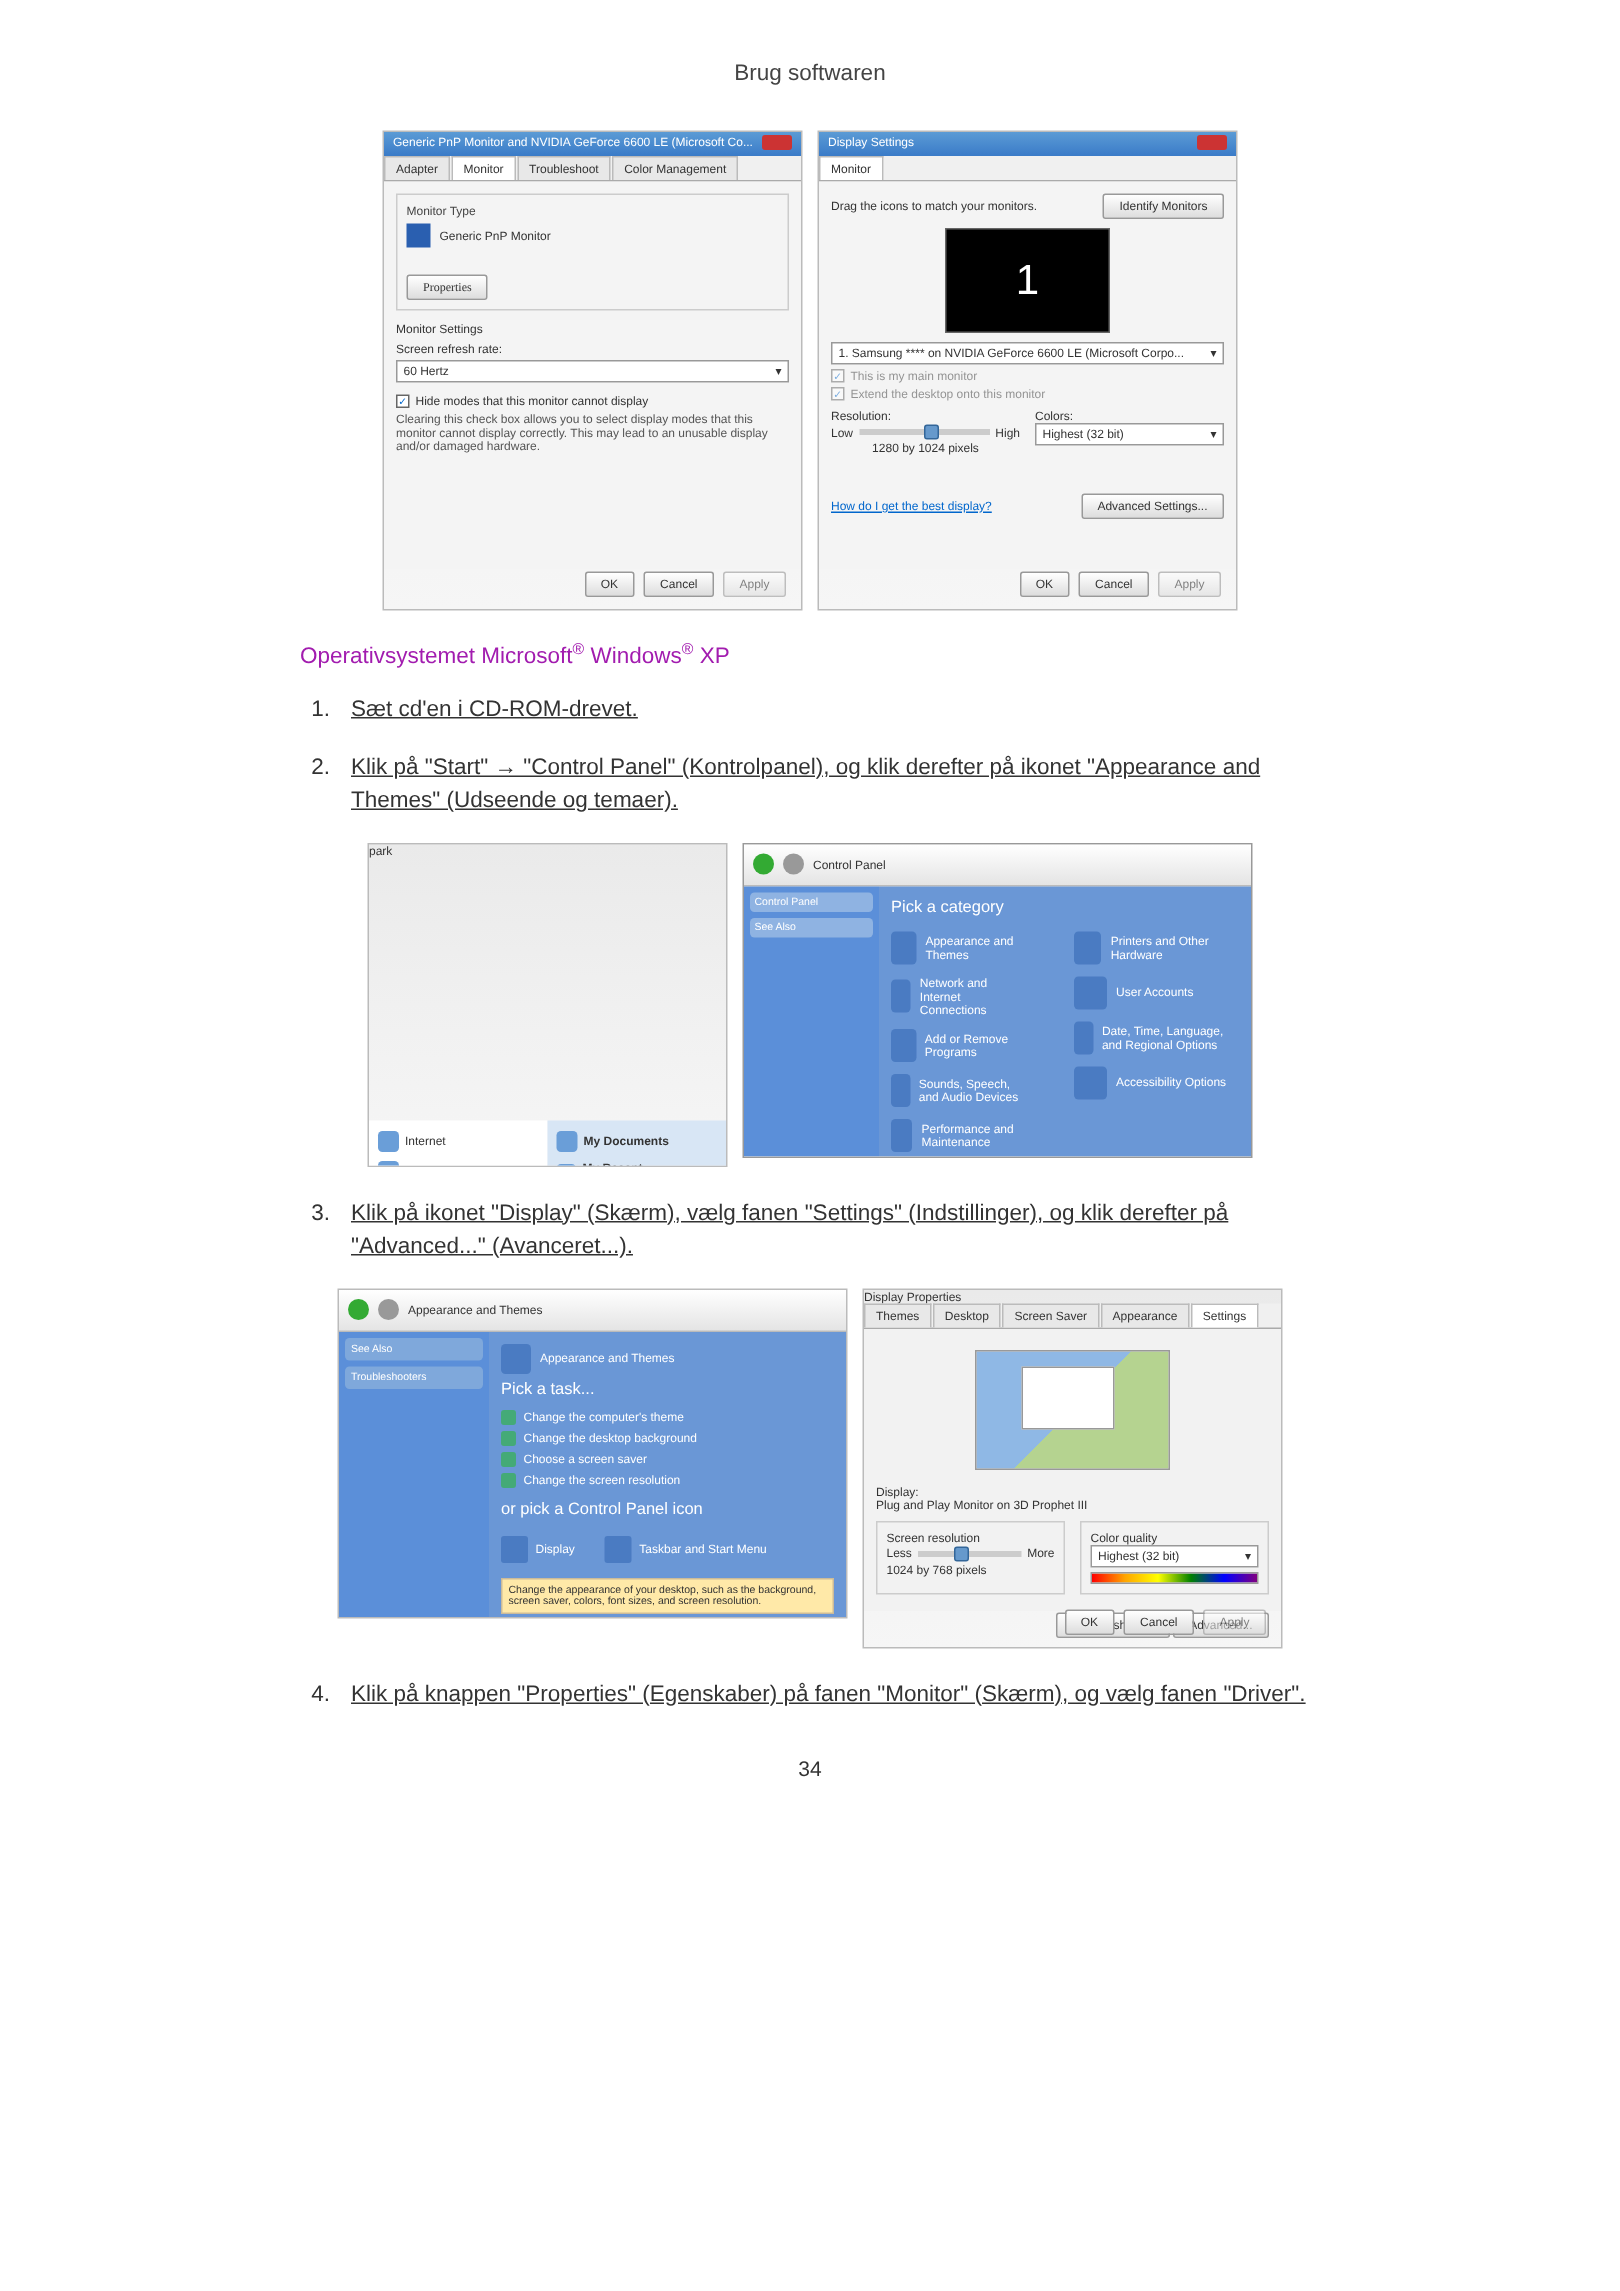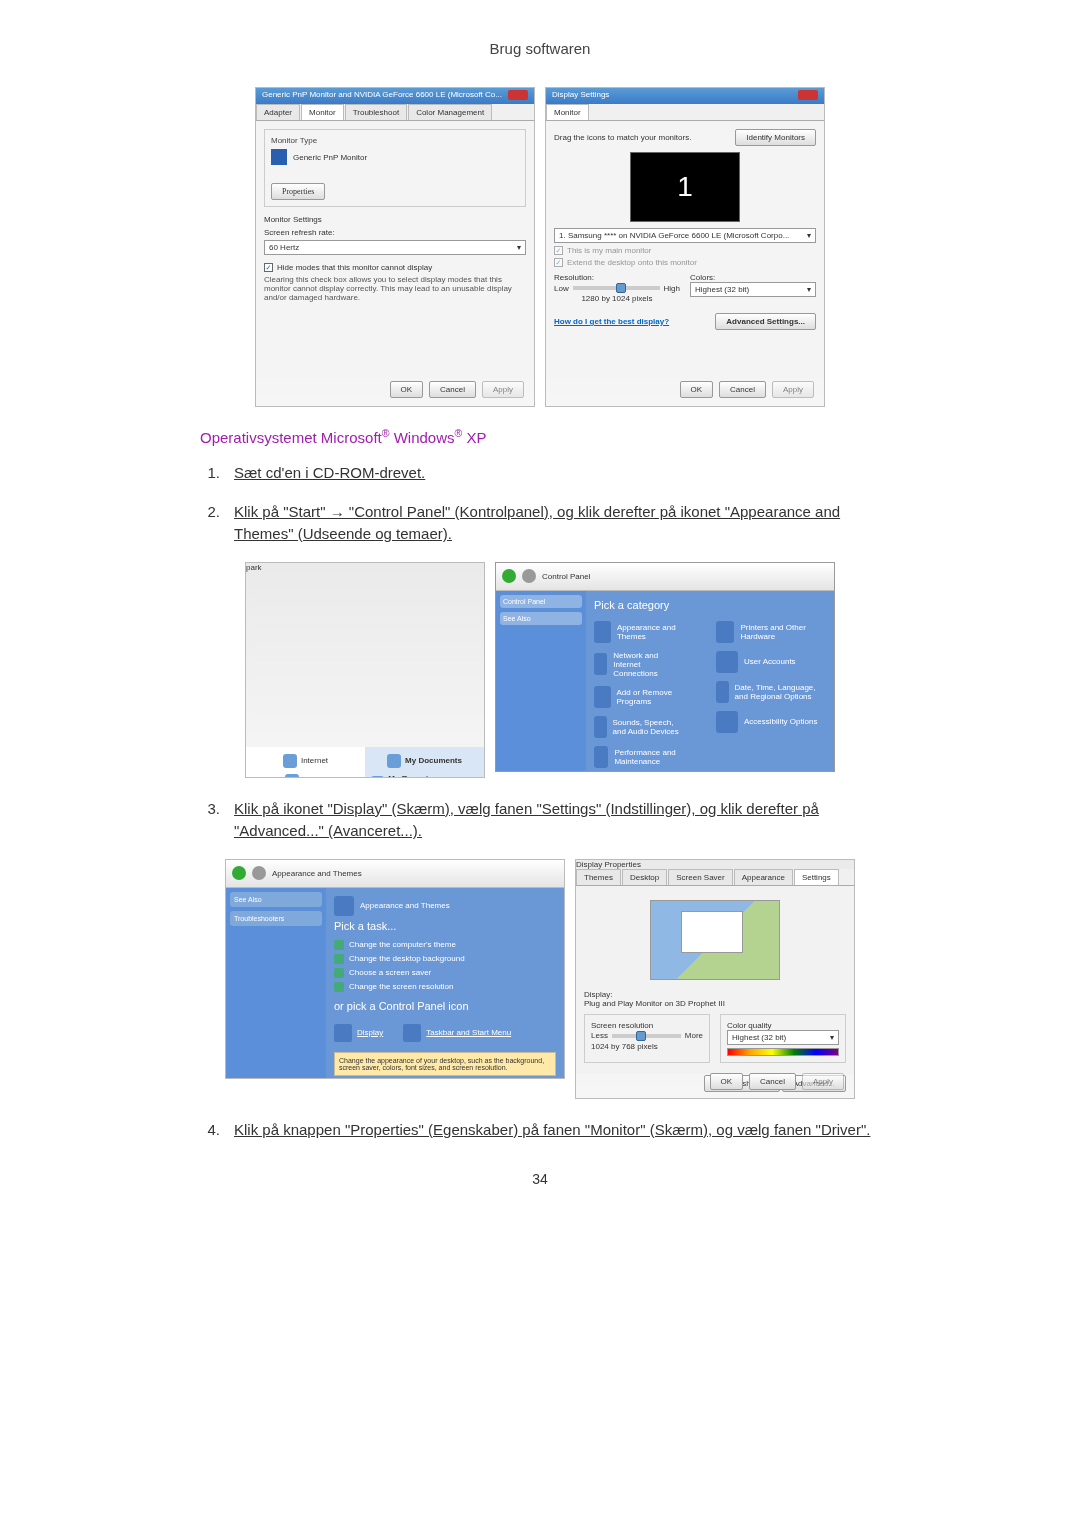--- a/index.html
+++ b/index.html
@@ -68,21 +68,21 @@
   .monitor-preview { width:110px; height:70px; margin:6px auto; background:#000; border:1px solid #666; display:flex; align-items:center; justify-content:center; color:#fff; font-size:28px;}
   .checkbox { display:flex; gap:4px; align-items:flex-start; margin:3px 0; font-size:8px;}
   .checkbox .box { width:9px; height:9px; border:1px solid #666; background:#fff; flex-shrink:0; display:flex; align-items:center; justify-content:center; font-size:7px; color:#06c;}
   .link { color:#0066cc; text-decoration:underline;}
 
   
   .ss-start { width:240px; height:216px; }
   .startmenu { display:flex; height:calc(100% - 30px); }
   .startmenu .left { width:50%; background:#fff; padding:4px; }
   .startmenu .right { width:50%; background:#d8e6f5; padding:4px; }
-  .startmenu .item { display:flex; align-items:center; gap:4px; padding:3px 2px; font-size:8px;justify-content:center;}
+  .startmenu .item { display:flex; align-items:center; gap:4px; padding:3px 2px; font-size:8px;}
   .startmenu .item .icon { width:14px; height:14px; background:#6a9ed8; border-radius:3px;}
 
   
   .ss-cpcat { width:340px; height:210px; border:1px solid #999;}
   .cp-toolbar { background:linear-gradient(#fff,#e4e4e4); height:28px; border-bottom:1px solid #bbb; display:flex; align-items:center; gap:6px; padding:0 6px; font-size:8px;}
   .cp-toolbar .circle { width:14px; height:14px; border-radius:50%; background:#3a3;}
   .cp-toolbar .circle.r { background:#c33;}
   .cp-main { display:flex; height:calc(100% - 28px);}
   .cp-side { width:90px; background:#5b8fd9; padding:4px; color:#fff; font-size:7px;}
   .cp-side .box2 { background:#8fb3e2; border-radius:3px; padding:3px; margin-bottom:4px;}
@@ -206,21 +206,21 @@
             </div>
             <div style="text-align:center;">1280 by 1024 pixels</div>
           </div>
           <div class="dp-half">
             <div>Colors:</div>
             <div class="dropdown">
                 <span>Highest (32 bit)</span>
               </div>
           </div>
         </div>
-        <div style="display:flex;justify-content:space-between;align-items:center;margin-top:10px;font-weight:bold;">
+        <div style="display:flex;justify-content:space-between;align-items:center;margin-top:26px;">
           <span class="link">How do I get the best display?</span>
           <span class="btn">Advanced Settings...</span>
         </div>
       </div>
       <div class="btn-row">
         <span class="btn">OK</span>
         <span class="btn">Cancel</span>
         <span class="btn" style="opacity:.6;">Apply</span>
       </div>
     </div>
@@ -359,21 +359,21 @@
             </div>
           <div class="task">
               <div class="ti"></div>
               <span>Choose a screen saver</span>
             </div>
           <div class="task">
               <div class="ti"></div>
               <span>Change the screen resolution</span>
             </div>
           <h4 style="margin-top:8px;">or pick a Control Panel icon</h4>
-          <div style="display:flex;gap:20px;text-decoration:underline;">
+          <div style="display:flex;gap:20px;">
             <div class="cplink">
                 <div class="ci2"></div>
                 <span>Display</span>
               </div>
             <div class="cplink">
                 <div class="ci2"></div>
                 <span>Taskbar and Start Menu</span>
               </div>
           </div>
           <div style="background:#ffe9a8;color:#333;padding:4px;font-size:7px;margin-top:6px;border:1px solid #cb9;">Change the appearance of your desktop, such as the background, screen saver, colors, font sizes, and screen resolution.</div>

